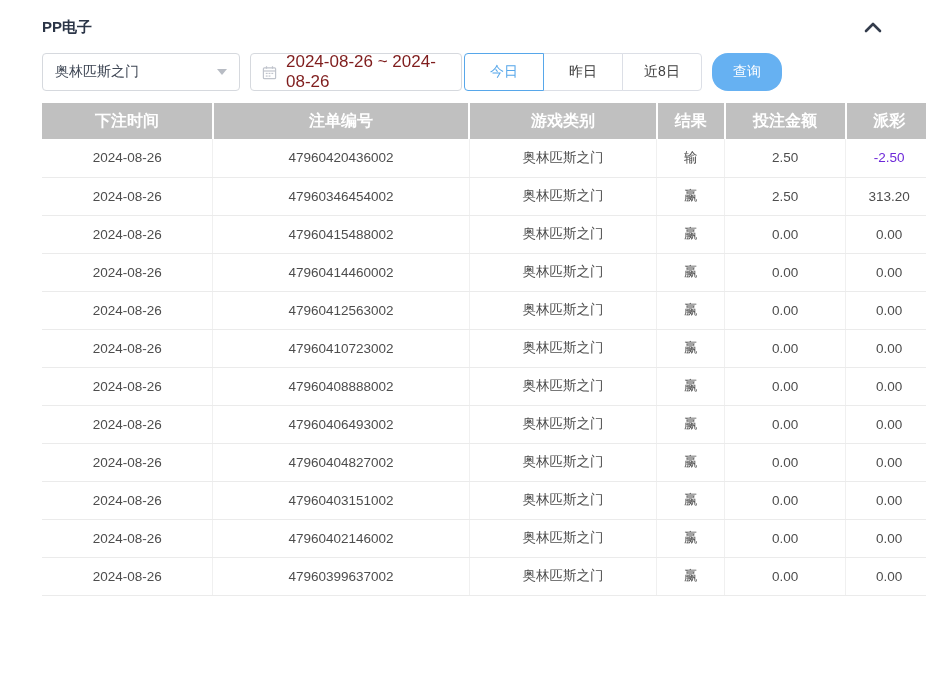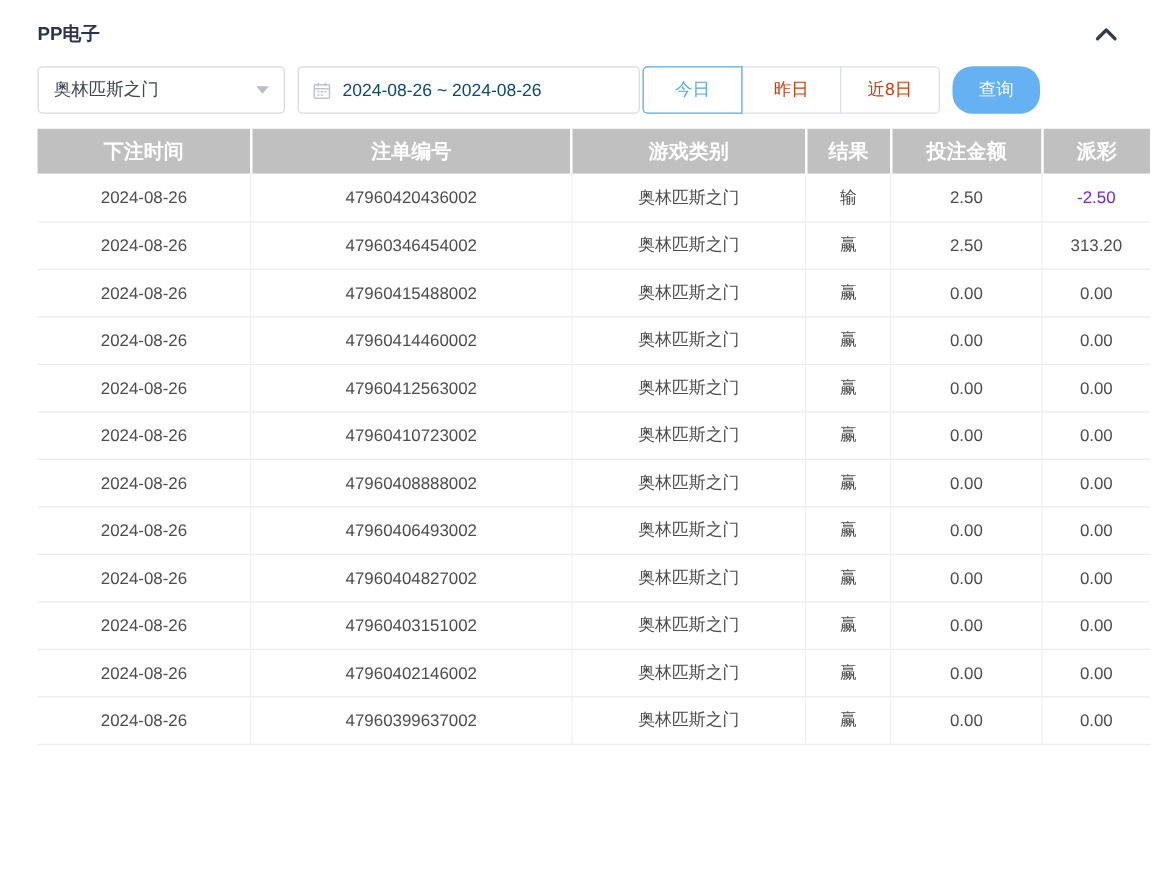--- a/index.html
+++ b/index.html
@@ -2,21 +2,21 @@
 <html><head>
 <meta charset="utf-8">
 <style>
   * { margin:0; padding:0; box-sizing:border-box; }
   html,body { background:#fff; }
   body {
     width:926px; height:699px; overflow:hidden; position:relative;
     font-family:"Liberation Sans","DejaVu Sans",sans-serif;
     color:#333;
   }
-  .panel { padding:0 30px; }
+  .panel { padding:0 42px; }
 
   
   .panel-header {
     height:40px; display:flex; align-items:center; justify-content:space-between;
     padding-top:14px;
   }
   .panel-title { font-size:15px; font-weight:bold; color:#2b3547; }
   .collapse-btn { width:22px; height:22px; cursor:pointer; display:flex; align-items:center; justify-content:center; }
 
   
@@ -24,30 +24,30 @@
   .select-box {
     width:198px; height:38px; border:1px solid #d6d9de; border-radius:4px;
     display:flex; align-items:center; justify-content:space-between;
     padding:0 12px; font-size:14px; color:#3e4654; cursor:pointer; background:#fff;
   }
   .caret-down {
     width:0; height:0; border-left:5px solid transparent; border-right:5px solid transparent;
     border-top:6px solid #b8bcc4;
   }
   .date-box {
-    width:274px; height:38px; border:1px solid #d6d9de; border-radius:4px;
+    width:212px; height:38px; border:1px solid #d6d9de; border-radius:4px;
     display:flex; align-items:center; gap:9px; padding:0 11px; margin-left:10px;
-    font-size:14px; color:#0c4a6e; cursor:pointer; background:#fff;
+    font-size:17px; color:#7f1d1d; cursor:pointer; background:#fff;
   }
   .cal-icon { width:15px; height:15px; color:#c0c4cc; flex:0 0 auto; }
 
   .seg-group { display:flex; margin-left:2px; }
   .seg-btn {
     min-width:80px; height:38px; background:#fff; border:1px solid #dcdfe6;
-    font-size:14px; color:#c2410c; cursor:pointer; margin-left:-1px; position:relative;
+    font-size:14px; color:#404040; cursor:pointer; margin-left:-1px; position:relative;
     font-family:inherit; padding:0 18px;
   }
   .seg-btn:first-child { border-radius:4px 0 0 4px; margin-left:0; }
   .seg-btn:last-child  { border-radius:0 4px 4px 0; }
   .seg-btn.active { color:#57a7ea; border-color:#57a7ea; z-index:2; }
 
   .query-btn {
     margin-left:10px; width:70px; height:38px; border:none; border-radius:16px;
     background:#66b1f2; color:#fff; font-size:14px; cursor:pointer; font-family:inherit;
   }

